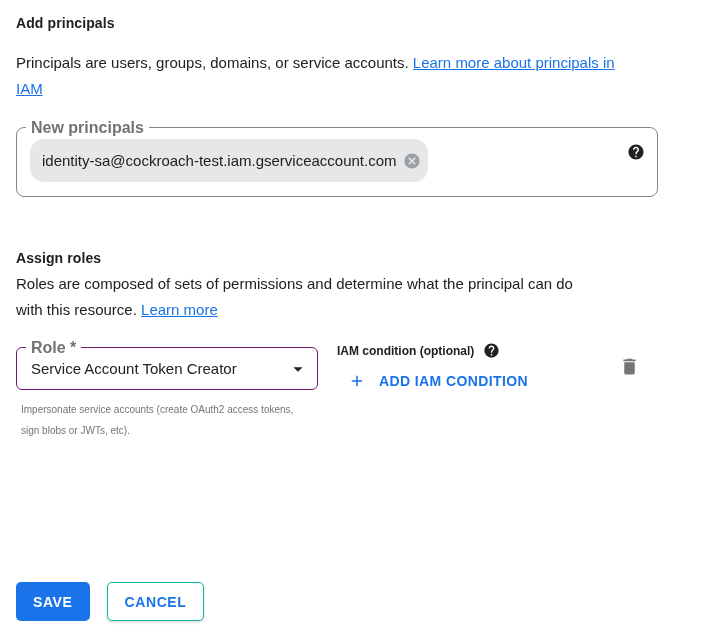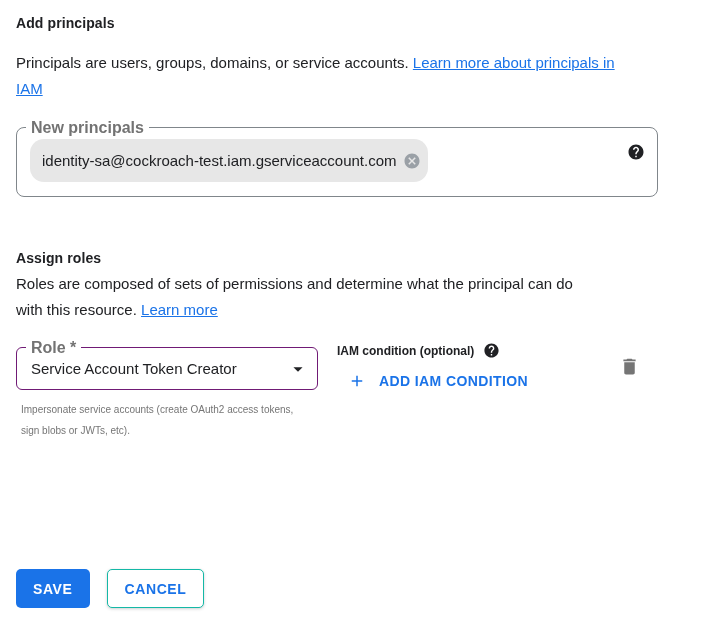--- a/index.html
+++ b/index.html
@@ -96,21 +96,21 @@
     font-size: 14px; font-weight: 700; letter-spacing: 0.4px;
     white-space: nowrap;
   }
   .add-condition-btn { margin: 13px 0 0 11px; }
   .add-role-btn { position: absolute; left: 34px; top: 493px; }
   .icon-btn {
     position: absolute; left: 619px; top: 354px;
     width: 24px; height: 24px;
     background: none; border: none; cursor: pointer; padding: 0;
   }
-  .btn-row { position: absolute; left: 16px; top: 569px; display: flex; gap: 17px; }
+  .btn-row { position: absolute; left: 16px; top: 582px; display: flex; gap: 17px; }
   .btn {
     height: 39px; border-radius: 5px;
     font-family: "Liberation Sans", sans-serif;
     font-size: 14px; font-weight: 700; letter-spacing: 0.6px;
     cursor: pointer;
     padding: 0 17px;
   }
   .btn-primary {
     background: #1a73e8; color: #ffffff; border: none;
   }

